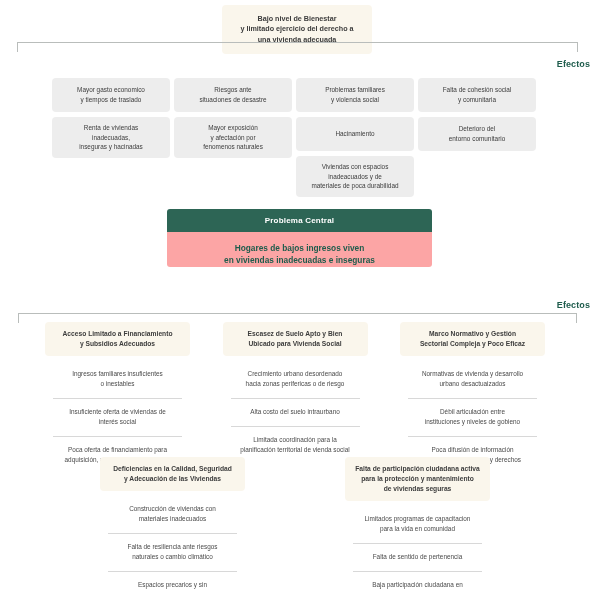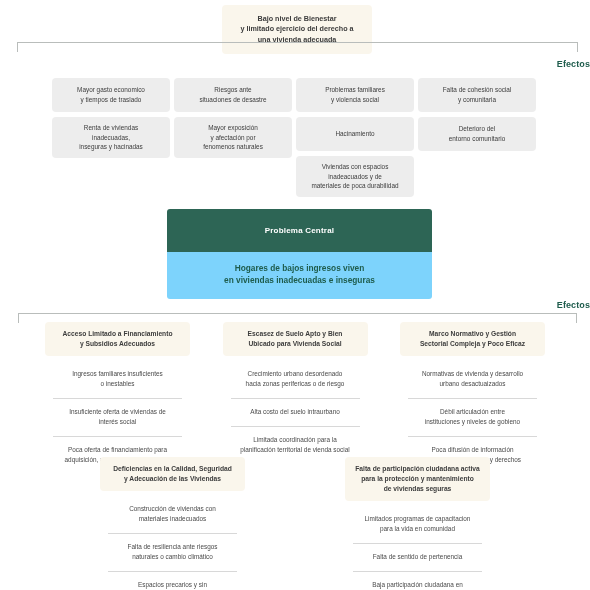--- a/index.html
+++ b/index.html
@@ -82,31 +82,31 @@
     left: 167px; top: 209px; width: 265px;
     border-radius: 3px;
     overflow: hidden;
   }
   .central-header {
     background: #2d6555;
     color: #ffffff;
     text-align: center;
     font-size: 8px;
     font-weight: bold;
-    padding: 17px 6px;
+    padding: 7px 6px;
     letter-spacing: .2px;
   }
   .central-body {
-    background: #7dd3fc;
+    background: #fca5a5;
     color: #1e5c4c;
     text-align: center;
     font-size: 8.3px;
     font-weight: bold;
     line-height: 1.5;
-    padding: 10px 8px 12px;
+    padding: 10px 8px 0;
   }
 
   
   .causes-row-1 {
     position: absolute;
     left: 45px; top: 322px; width: 500px;
     display: grid;
     grid-template-columns: repeat(3, 145px);
     justify-content: space-between;
   }

